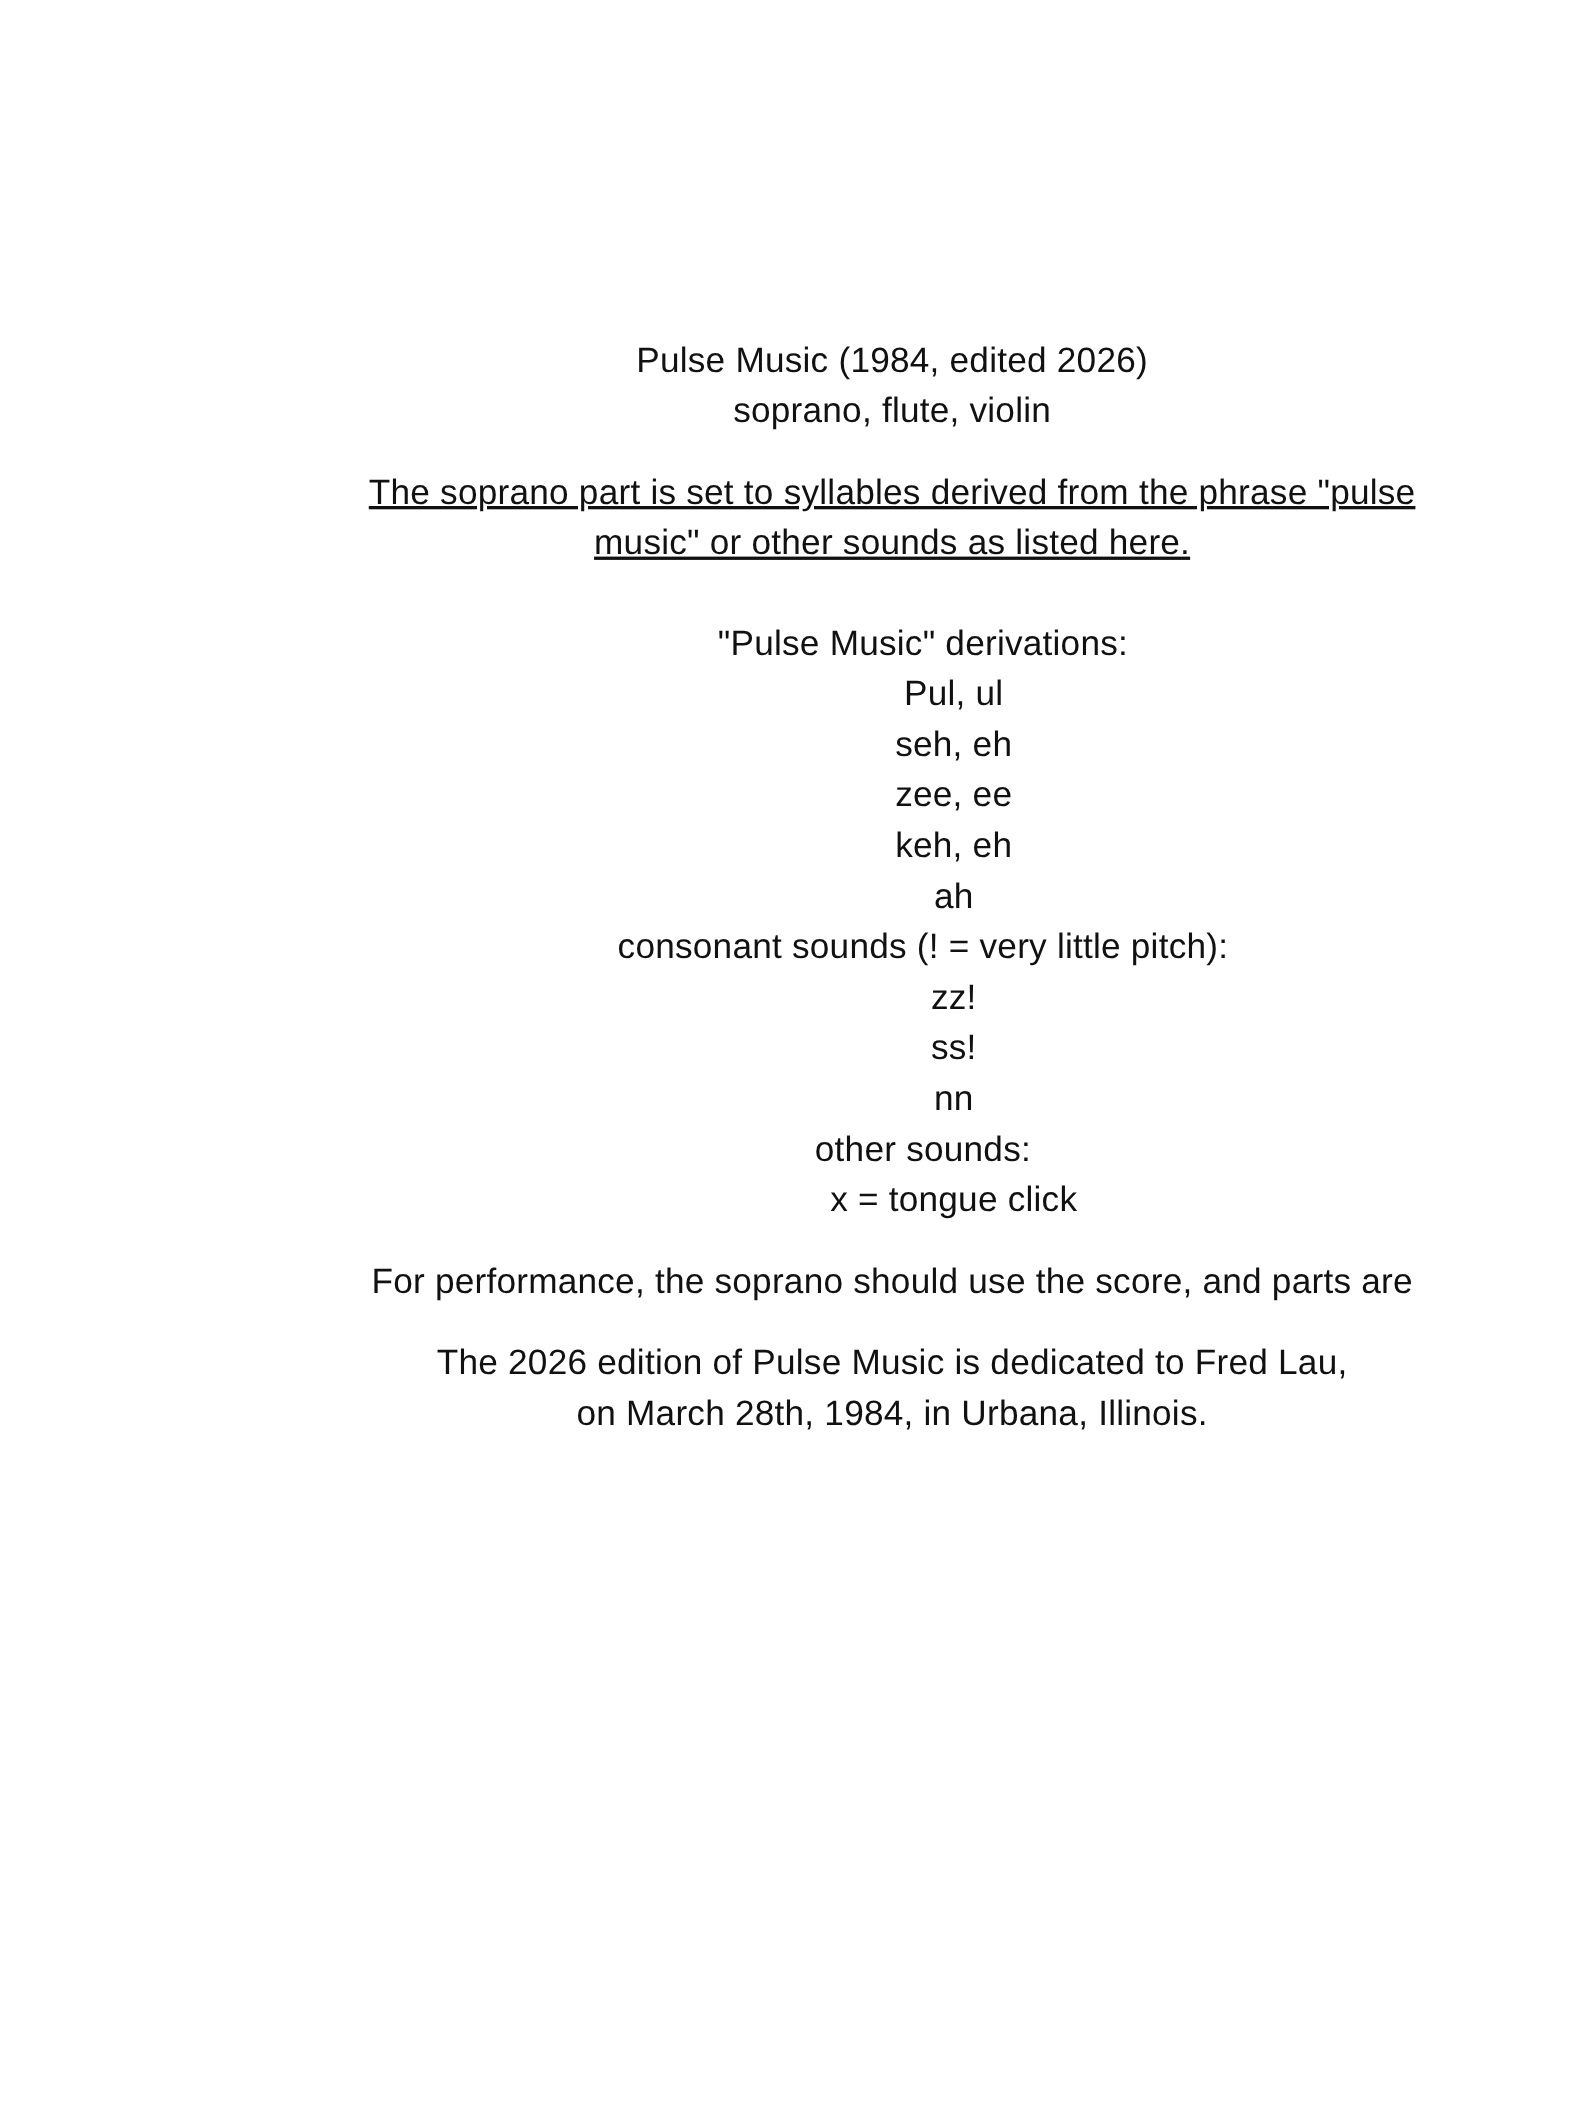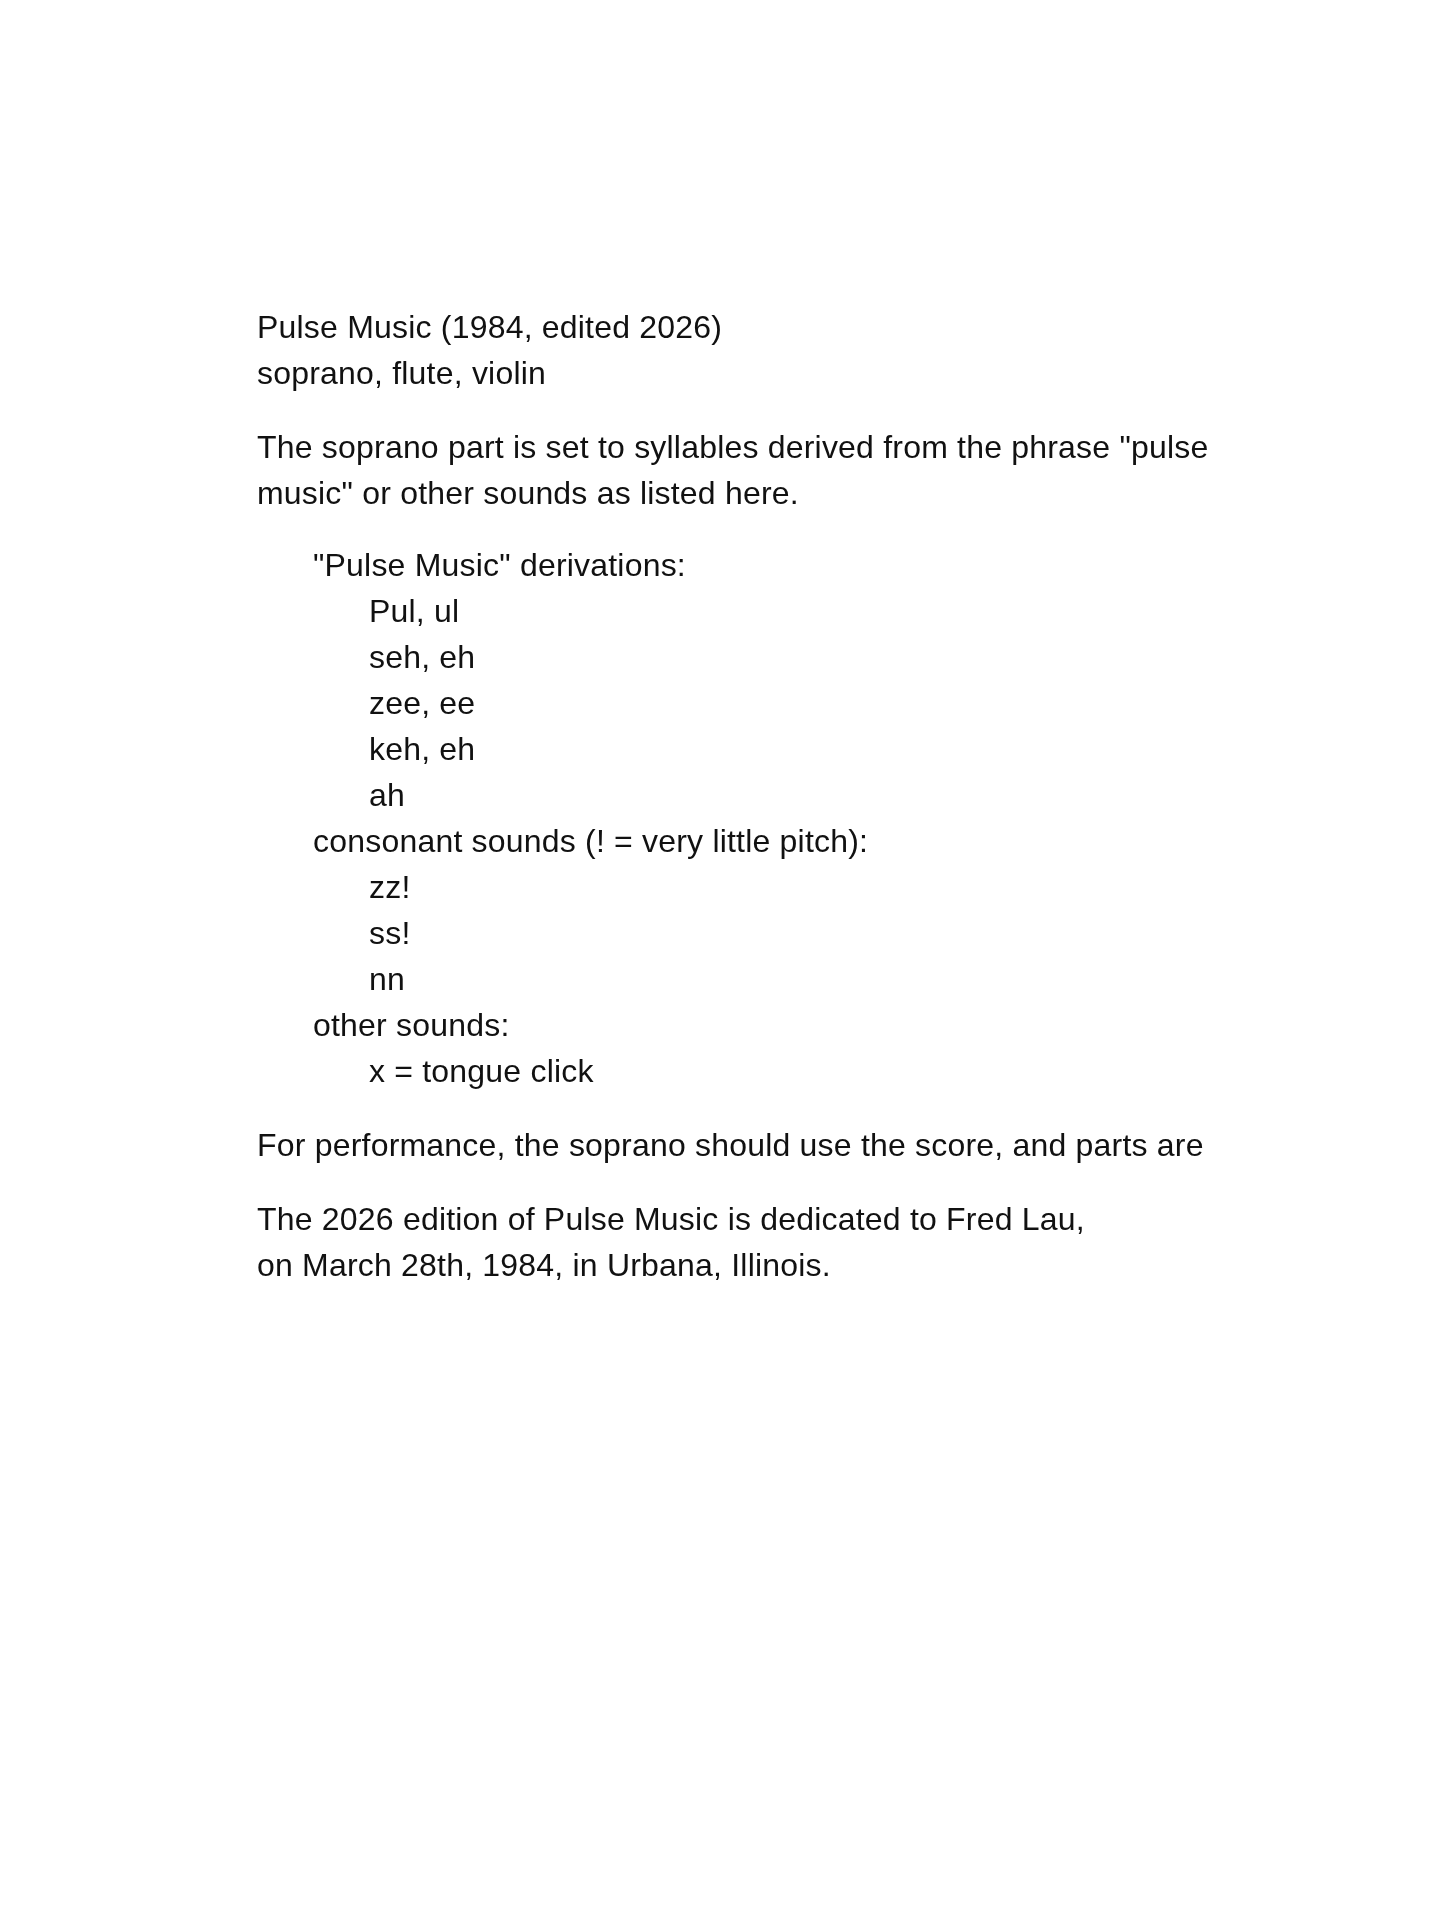--- a/index.html
+++ b/index.html
@@ -14,26 +14,28 @@
     background: #ffffff;
     box-sizing: border-box;
     padding: 304px 80px 0 257px;
     font-family: "Liberation Sans", sans-serif;
     font-size: 32px;
     font-weight: 400;
     line-height: 46px;
     letter-spacing: 0.2px;
     color: #111111;
     overflow: hidden;
+    text-align: center;
   }
   .block {
     margin: 0 0 28px 0;
   }
   .block.after-intro {
-    margin-bottom: 26px;
+    margin-bottom: 45px;
+    text-decoration: underline;
   }
   .block.dedication {
   }
   .line {
     white-space: pre;
   }
   .indent1 { padding-left: 56px; }
   .indent2 { padding-left: 112px; }
 </style>
 </head>

